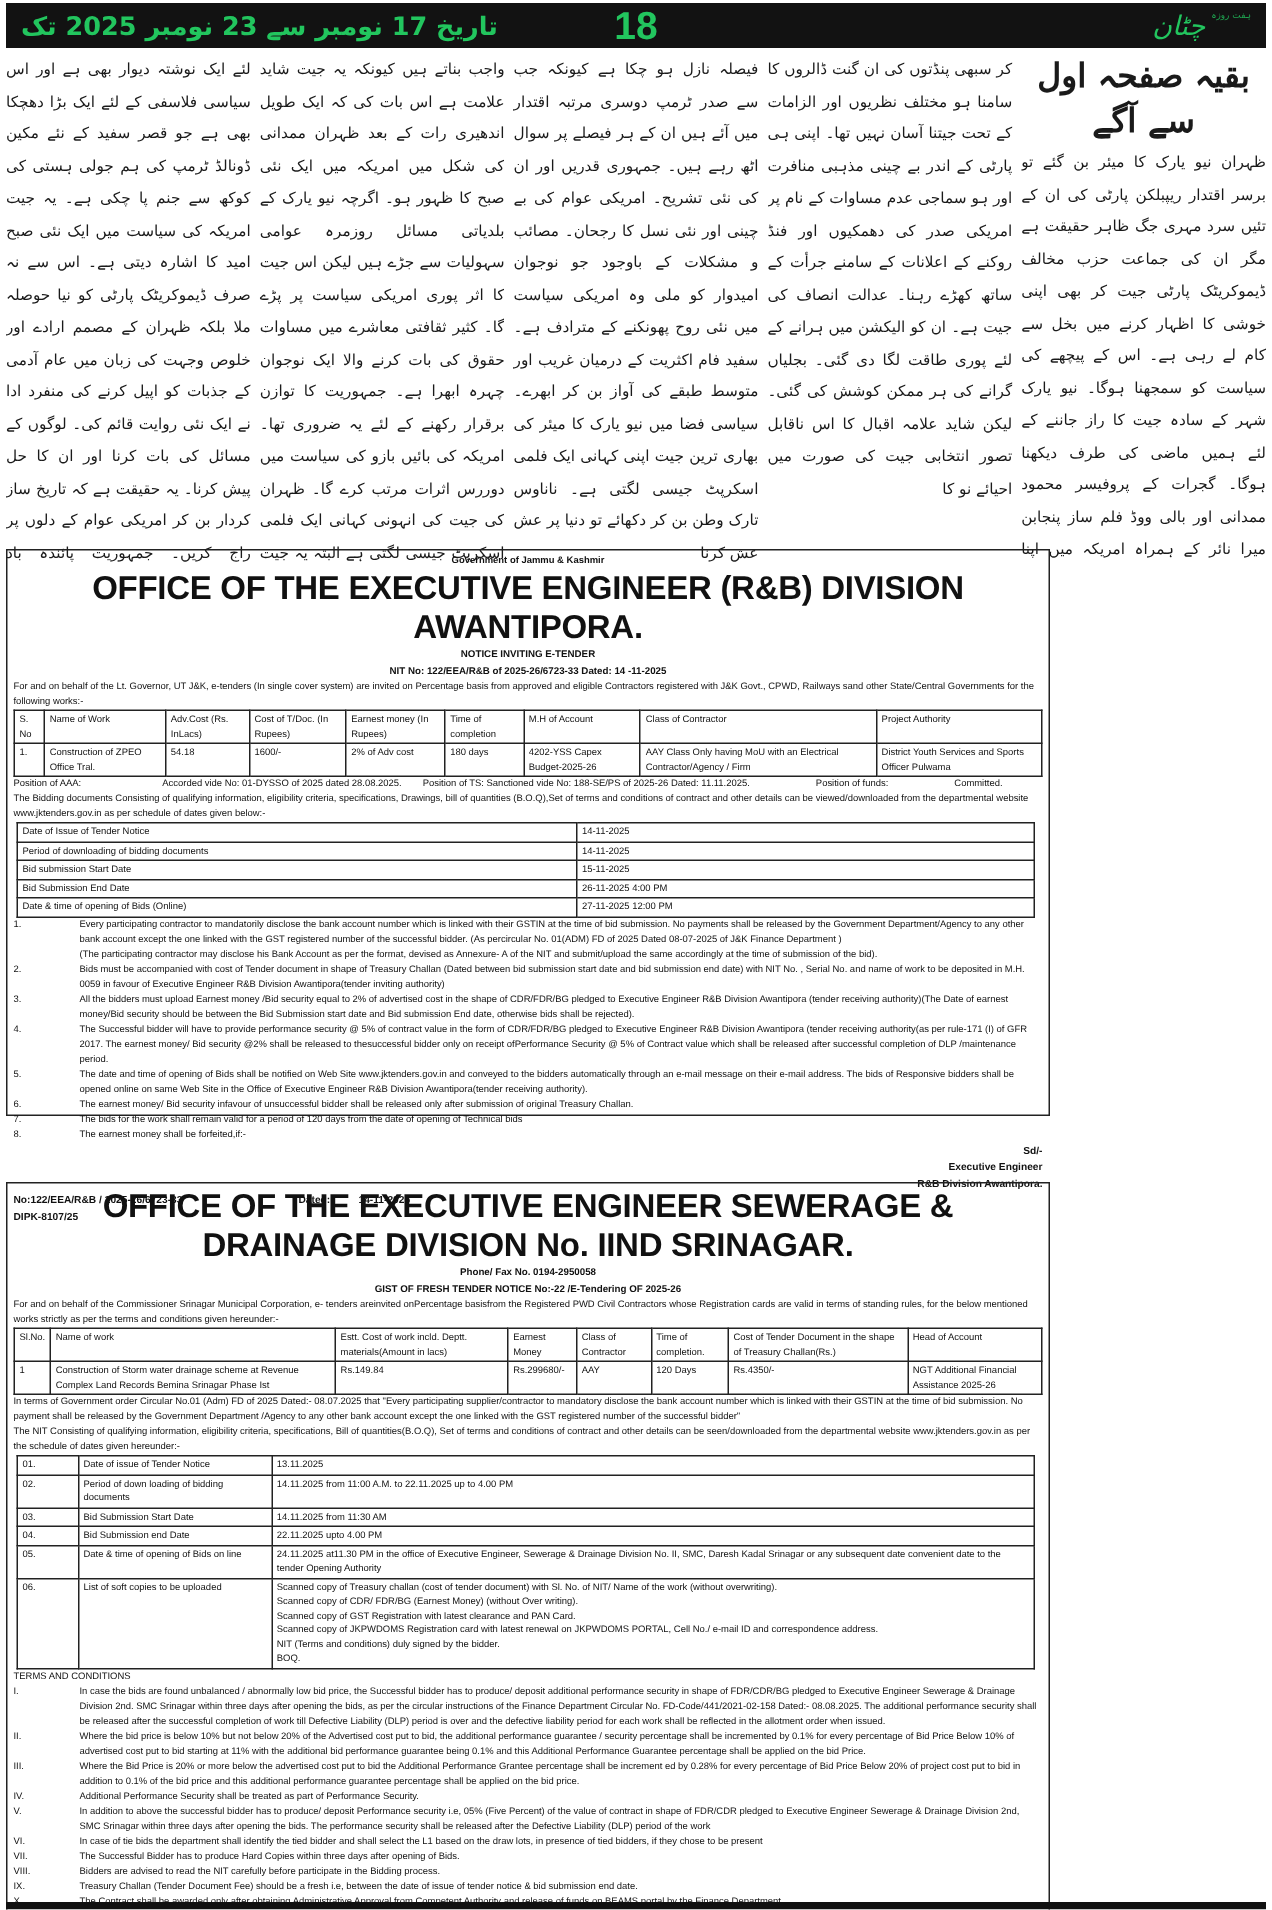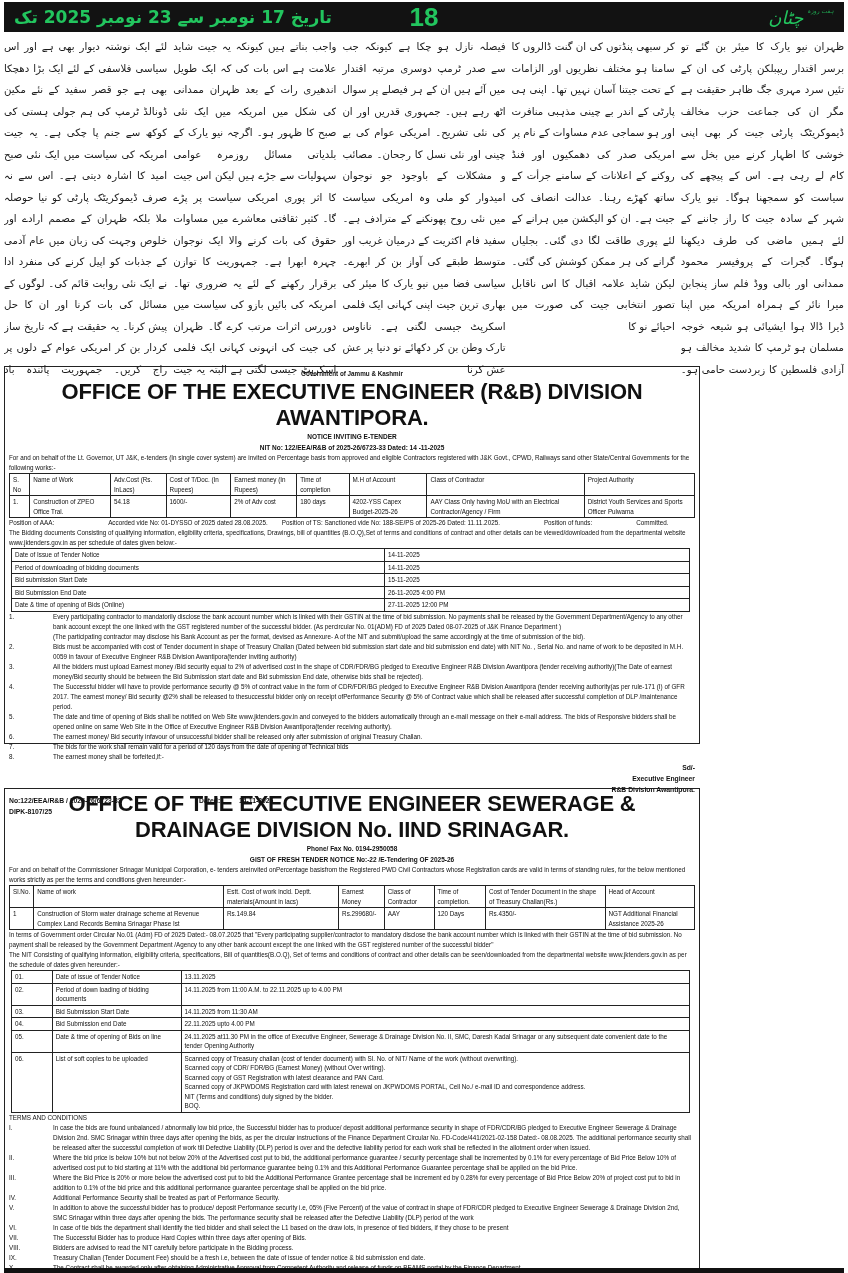--- a/index.html
+++ b/index.html
@@ -43,20 +43,21 @@
   <div class="mh-date">تاریخ 17 نومبر سے 23 نومبر 2025 تک</div>
   <div class="mh-page">18</div>
   <div class="mh-logo">
     <small>ہفت روزہ</small>
     <span>چٹان</span>
   </div>
 </div>
 
 <div class="urdu-area">
   <div class="ucol first">
+    <div class="uhead">بقیہ صفحہ اول سے آگے</div>
     <div>ظہران نیو یارک کا میئر بن گئے تو برسر اقتدار ریپبلکن پارٹی کی ان کے تئیں سرد مہری جگ ظاہر حقیقت ہے مگر ان کی جماعت حزب مخالف ڈیموکریٹک پارٹی جیت کر بھی اپنی خوشی کا اظہار کرنے میں بخل سے کام لے رہی ہے۔ اس کے پیچھے کی سیاست کو سمجھنا ہوگا۔ نیو یارک شہر کے سادہ جیت کا راز جاننے کے لئے ہمیں ماضی کی طرف دیکھنا ہوگا۔ گجرات کے پروفیسر محمود ممدانی اور بالی ووڈ فلم ساز پنجابن میرا نائر کے ہمراہ امریکہ میں اپنا ڈیرا ڈالا ہوا ایشیائی ہو شیعہ خوجہ مسلمان ہو ٹرمپ کا شدید مخالف ہو آزادی فلسطین کا زبردست حامی ہو۔ صیہونی لابی کی آنکھ کی شہتیر ہو کارپوریٹ ورلڈ کے</div>
   </div>
   <div class="ucol">کر سبھی پنڈتوں کی ان گنت ڈالروں کا سامنا ہو مختلف نظریوں اور الزامات کے تحت جیتنا آسان نہیں تھا۔ اپنی ہی پارٹی کے اندر بے چینی مذہبی منافرت اور ہو سماجی عدم مساوات کے نام پر امریکی صدر کی دھمکیوں اور فنڈ روکنے کے اعلانات کے سامنے جرأت کے ساتھ کھڑے رہنا۔ عدالت انصاف کی جیت ہے۔ ان کو الیکشن میں ہرانے کے لئے پوری طاقت لگا دی گئی۔ بجلیاں گرانے کی ہر ممکن کوشش کی گئی۔ لیکن شاید علامہ اقبال کا اس ناقابل تصور انتخابی جیت کی صورت میں احیائے نو کا</div>
   <div class="ucol">فیصلہ نازل ہو چکا ہے کیونکہ جب سے صدر ٹرمپ دوسری مرتبہ اقتدار میں آئے ہیں ان کے ہر فیصلے پر سوال اٹھ رہے ہیں۔ جمہوری قدریں اور ان کی نئی تشریح۔ امریکی عوام کی بے چینی اور نئی نسل کا رجحان۔ مصائب و مشکلات کے باوجود جو نوجوان امیدوار کو ملی وہ امریکی سیاست میں نئی روح پھونکنے کے مترادف ہے۔ سفید فام اکثریت کے درمیان غریب اور متوسط طبقے کی آواز بن کر ابھرے۔ سیاسی فضا میں نیو یارک کا میئر کی بھاری ترین جیت اپنی کہانی ایک فلمی اسکرپٹ جیسی لگتی ہے۔ ناناوس تارک وطن بن کر دکھائے تو دنیا پر عش عش کرنا</div>
   <div class="ucol">واجب بناتے ہیں کیونکہ یہ جیت شاید علامت ہے اس بات کی کہ ایک طویل اندھیری رات کے بعد ظہران ممدانی کی شکل میں امریکہ میں ایک نئی صبح کا ظہور ہو۔ اگرچہ نیو یارک کے بلدیاتی مسائل روزمرہ عوامی سہولیات سے جڑے ہیں لیکن اس جیت کا اثر پوری امریکی سیاست پر پڑے گا۔ کثیر ثقافتی معاشرے میں مساوات حقوق کی بات کرنے والا ایک نوجوان چہرہ ابھرا ہے۔ جمہوریت کا توازن برقرار رکھنے کے لئے یہ ضروری تھا۔ امریکہ کی بائیں بازو کی سیاست میں دوررس اثرات مرتب کرے گا۔ ظہران کی جیت کی انہونی کہانی ایک فلمی اسکرپٹ جیسی لگتی ہے البتہ یہ جیت سب کے</div>
   <div class="ucol">لئے ایک نوشتہ دیوار بھی ہے اور اس سیاسی فلاسفی کے لئے ایک بڑا دھچکا بھی ہے جو قصر سفید کے نئے مکین ڈونالڈ ٹرمپ کی ہم جولی ہستی کی کوکھ سے جنم پا چکی ہے۔ یہ جیت امریکہ کی سیاست میں ایک نئی صبح امید کا اشارہ دیتی ہے۔ اس سے نہ صرف ڈیموکریٹک پارٹی کو نیا حوصلہ ملا بلکہ ظہران کے مصمم ارادے اور خلوص وجہت کی زبان میں عام آدمی کے جذبات کو اپیل کرنے کی منفرد ادا نے ایک نئی روایت قائم کی۔ لوگوں کے مسائل کی بات کرنا اور ان کا حل پیش کرنا۔ یہ حقیقت ہے کہ تاریخ ساز کردار بن کر امریکی عوام کے دلوں پر راج کریں۔ جمہوریت پائندہ باد انسانیت زندہ باد!</div>
 </div>
 
 <div class="notice n1">
   <div class="gov">Government of Jammu &amp; Kashmir</div>

